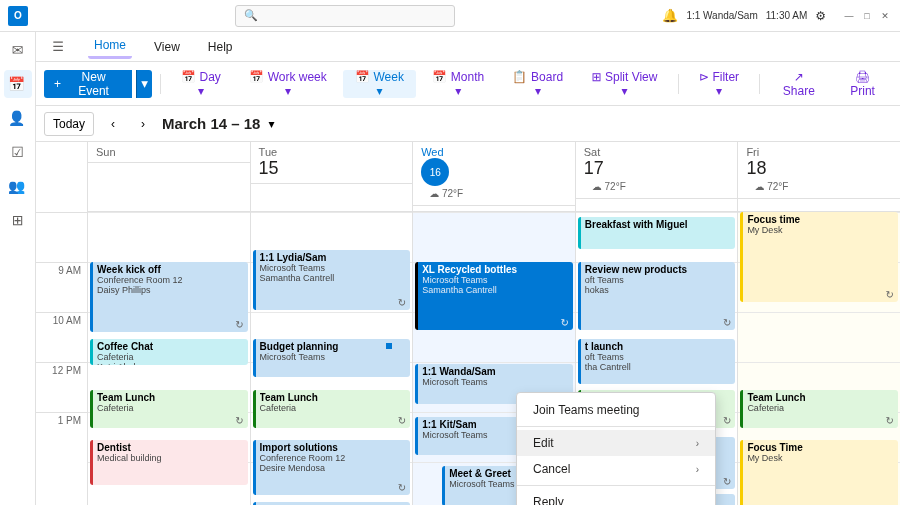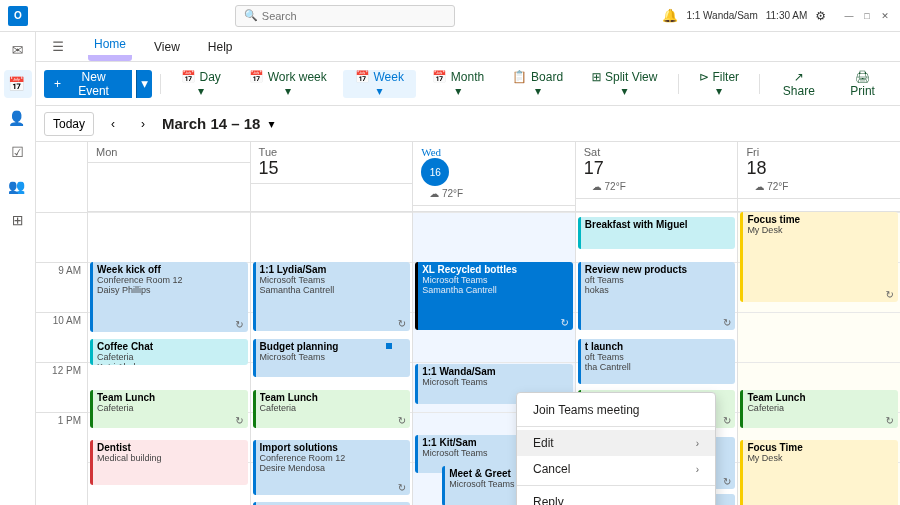--- a/index.html
+++ b/index.html
@@ -20,28 +20,28 @@
     .app-container { display: flex; height: 473px; }
     .nav-rail { width: 36px; background: #fff; border-right: 1px solid #e0e0e0; display: flex; flex-direction: column; align-items: center; padding-top: 4px; gap: 6px; flex-shrink: 0; }
     .nav-icon { width: 28px; height: 28px; display: flex; align-items: center; justify-content: center; border-radius: 4px; cursor: pointer; color: #605e5c; font-size: 14px; }
 
     
     .main-content { flex: 1; display: flex; flex-direction: column; background: #f3f2f1; }
 
     
     .menu-bar { height: 30px; background: #fff; display: flex; align-items: center; padding: 0 8px; gap: 16px; border-bottom: 1px solid #e0e0e0; }
     .menu-item { font-size: 12px; cursor: pointer; color: #201f1e; padding: 4px 6px; border-radius: 3px; }
-    .menu-item.active { border-bottom: 6px solid #c4b5fd; color: #0078d4; }
+    .menu-item.active { border-bottom: 3px solid #c4b5fd; color: #0078d4; }
 
     
     .toolbar { height: 44px; background: #fff; display: flex; align-items: center; padding: 0 8px; gap: 4px; border-bottom: 1px solid #e0e0e0; }
     .new-event-btn { height: 28px; background: #0078d4; color: white; border: none; border-radius: 3px 0 0 3px; padding: 0 10px; cursor: pointer; font-size: 12px; display: flex; align-items: center; gap: 4px; }
     .new-event-dropdown { height: 28px; background: #0078d4; color: white; border: none; border-left: 1px solid #005a9e; border-radius: 0 3px 3px 0; padding: 0 4px; cursor: pointer; }
     .toolbar-sep { width: 1px; height: 20px; background: #e0e0e0; margin: 0 4px; }
-    .toolbar-btn { height: 28px; border: none; background: transparent; cursor: pointer; padding: 0 8px; border-radius: 3px; font-size: 12px; color: #14532d; display: flex; align-items: center; gap: 3px; }
+    .toolbar-btn { height: 28px; border: none; background: transparent; cursor: pointer; padding: 0 8px; border-radius: 3px; font-size: 12px; color: #6d28d9; display: flex; align-items: center; gap: 3px; }
     .toolbar-btn.active { background: #e8f4fe; color: #0078d4; }
     .calendar-nav { height: 36px; background: #fff; display: flex; align-items: center; padding: 0 8px; gap: 8px; border-bottom: 1px solid #e0e0e0; }
     .today-btn { height: 24px; border: 1px solid #d0d0d0; background: #fff; border-radius: 3px; padding: 0 8px; cursor: pointer; font-size: 12px; }
     .nav-arrow { width: 22px; height: 22px; border: none; background: transparent; cursor: pointer; display: flex; align-items: center; justify-content: center; border-radius: 3px; font-size: 12px; }
     .date-range { font-size: 15px; font-weight: 600; color: #201f1e; }
 
     
     .calendar-grid { flex: 1; display: flex; overflow: hidden; }
     .day-headers { display: flex; height: 70px; border-bottom: 1px solid #e0e0e0; background: #fff; }
     .day-col { flex: 1; border-right: 1px solid #e0e0e0; display: flex; flex-direction: column; }
@@ -80,21 +80,20 @@
 </head>
 <body>
 
 <div class="title-bar">
   <div class="title-bar-left">
     <div class="outlook-logo">O</div>
   </div>
   <div class="title-bar-search">
     <div class="search-box">
       <span style="color:#666;font-size:11px;">🔍</span>
-      <input type="text" placeholder="Search" style="">
     </div>
   </div>
   <div class="title-bar-right">
     <span style="font-size:13px;">🔔</span>
     <span style="font-size:10px;">1:1 Wanda/Sam</span>
     <span style="font-size:10px;">11:30 AM</span>
     <span style="font-size:12px;">⚙</span>
     <div class="window-controls">
       <span class="win-btn">—</span>
       <span class="win-btn">□</span>
@@ -162,36 +161,36 @@
         <div class="time-slot-label">1 PM</div>
 
       </div>
 
       <div class="day-columns" style="flex:1;display:flex;flex-direction:column;position:relative;">
 
         <div class="day-headers">
 
           <div class="day-col">
             <div class="day-header">
-              <div class="day-name">Mon</div>
+              <div class="day-name">Sun</div>
             </div>
             <div style="height:20px;border-top:1px solid #e0e0e0;"></div>
           </div>
 
           <div class="day-col">
             <div class="day-header">
               <div class="day-name">Tue</div>
               <div class="day-num">15</div>
             </div>
             <div style="height:20px;border-top:1px solid #e0e0e0;"></div>
           </div>
 
           <div class="day-col">
             <div class="day-header">
-              <div class="day-name" style="color:#0078d4;font-family:Liberation Serif, serif;">Wed</div>
+              <div class="day-name" style="color:#0078d4;">Wed</div>
               <div class="day-num today">16</div>
               <div class="weather">☁ 72°F</div>
             </div>
             <div style="height:20px;border-top:1px solid #e0e0e0;"></div>
           </div>
 
           <div class="day-col">
             <div class="day-header">
               <div class="day-name">Sat</div>
               <div class="day-num">17</div>
@@ -246,21 +245,21 @@
           </div>
 
           <div class="day-events-col" style="background:#fff;">
             <div class="hour-line" style="top:0px;"></div>
             <div class="hour-line" style="top:50px;"></div>
             <div class="hour-line" style="top:100px;"></div>
             <div class="hour-line" style="top:150px;"></div>
             <div class="hour-line" style="top:200px;"></div>
             <div class="hour-line" style="top:250px;"></div>
 
-            <div class="event event-blue" style="top:50px;height:69px;">
+            <div class="event event-blue" style="top:38px;height:60px;">
               <div class="event-title">1:1 Lydia/Sam</div>
               <div class="event-subtitle">Microsoft Teams</div>
               <div class="event-subtitle">Samantha Cantrell</div>
               <span class="event-icon">↻</span>
             </div>
             <div class="event event-blue" style="top:127px;height:38px;">
               <div class="event-title">Budget planning</div>
               <div class="event-subtitle">Microsoft Teams</div>
               <span style="position:absolute;top:4px;right:18px;width:6px;height:6px;background:#0078d4;border-radius:50;"></span>
             </div>
@@ -293,21 +292,21 @@
               <div class="event-title" style="color:white;">XL Recycled bottles</div>
               <div class="event-subtitle" style="color:#e0e9f5;">Microsoft Teams</div>
               <div class="event-subtitle" style="color:#e0e9f5;">Samantha Cantrell</div>
               <span class="event-icon" style="color:#e0e9f5;">↻</span>
             </div>
             <div class="event event-blue" style="top:152px;height:40px;">
               <div class="event-title">1:1 Wanda/Sam</div>
               <div class="event-subtitle">Microsoft Teams</div>
               <span class="event-icon">↻</span>
             </div>
-            <div class="event event-blue" style="top:223px;height:38px;">
+            <div class="event event-blue" style="top:205px;height:38px;">
               <div class="event-title">1:1 Kit/Sam</div>
               <div class="event-subtitle">Microsoft Teams</div>
             </div>
             <div class="event event-blue" style="top:254px;height:40px;margin-left:27px;">
               <div class="event-title">Meet &amp; Greet</div>
               <div class="event-subtitle">Microsoft Teams Meet...</div>
             </div>
 
           </div>
 

